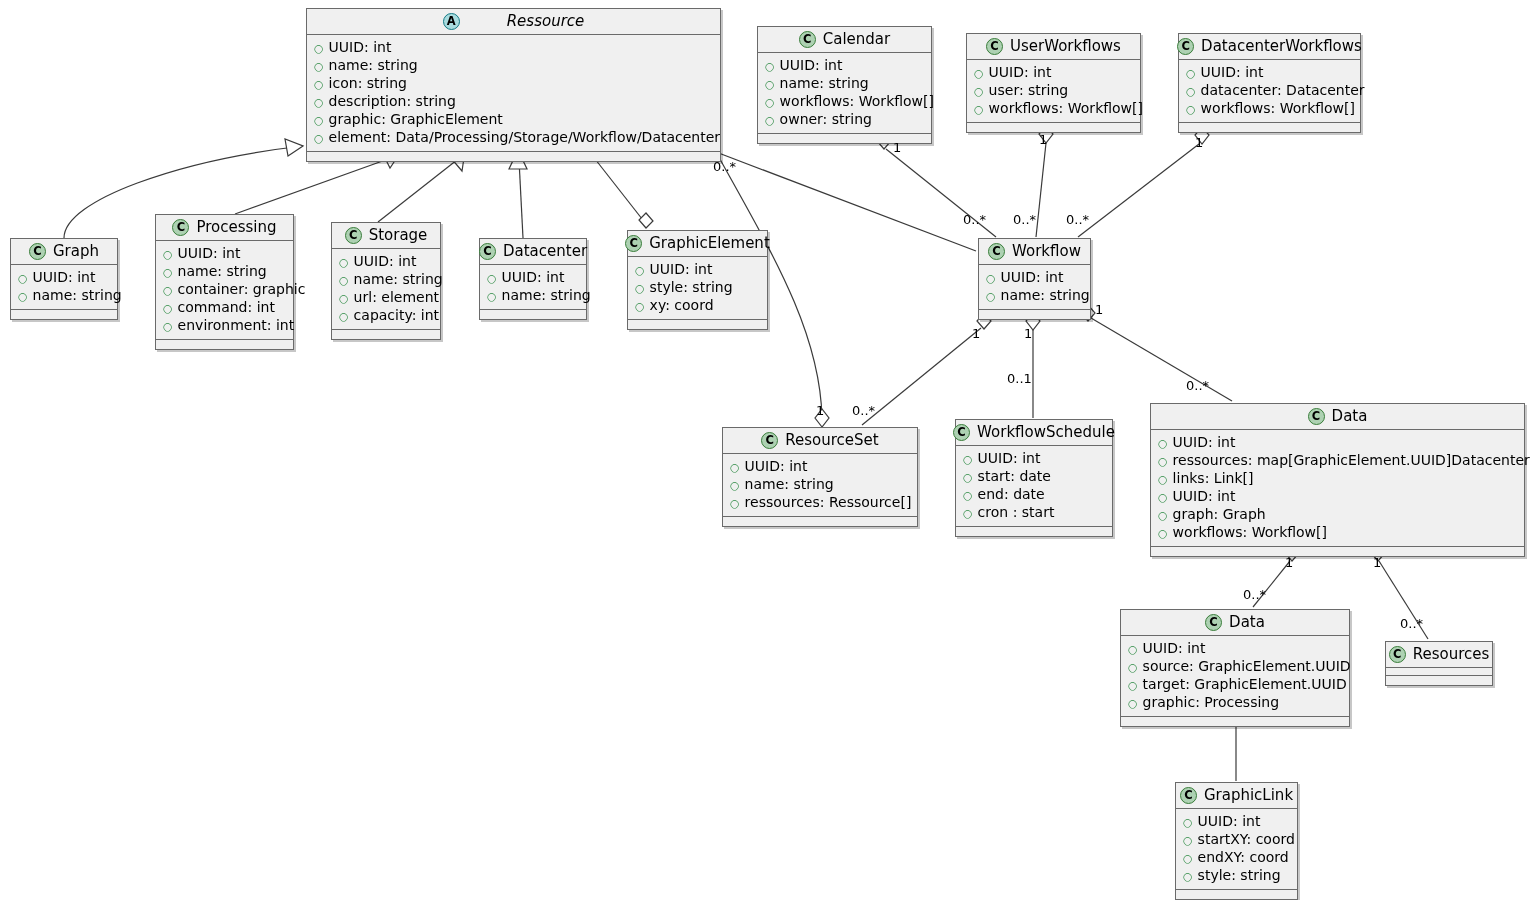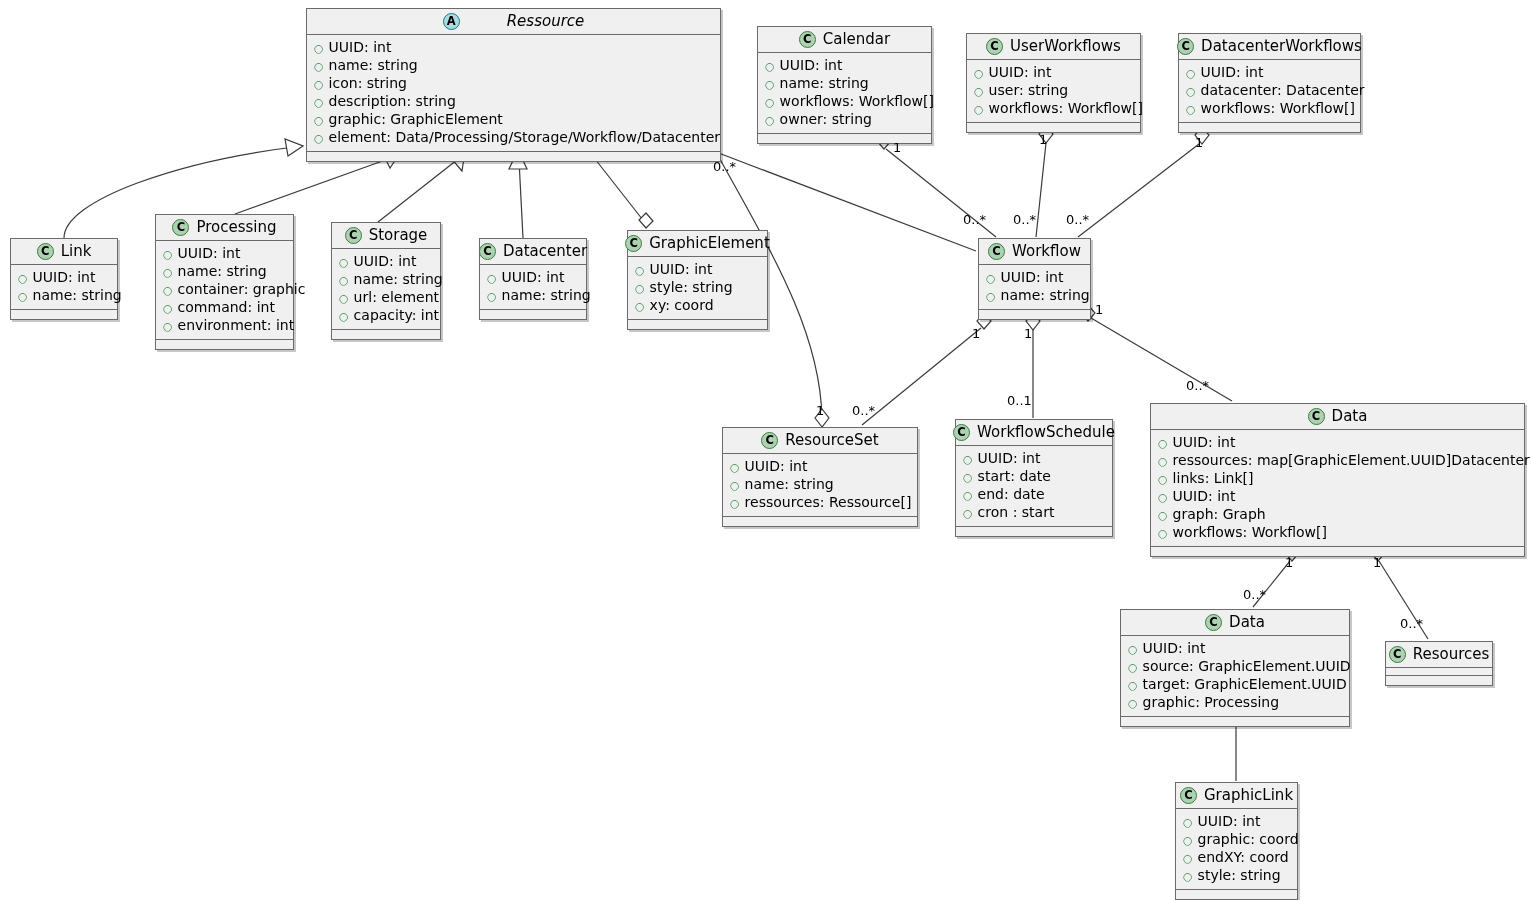--- a/index.html
+++ b/index.html
@@ -215,21 +215,21 @@
           <span class="vis">○</span>
           <span>workflows: Workflow[]</span>
         </div>
     </div>
     <div class="uml-methods"></div>
   </div>
 
   <div class="uml-class" style="left:10px;top:238px;width:108px;">
     <div class="uml-header">
       <span class="badge badge-c">C</span>
-      <span class="uml-title">Link</span>
+      <span class="uml-title">Graph</span>
     </div>
     <div class="uml-attrs">
       <div class="attr">
           <span class="vis">○</span>
           <span>UUID: int</span>
         </div>
       <div class="attr">
           <span class="vis">○</span>
           <span>name: string</span>
         </div>
@@ -473,21 +473,21 @@
       <span class="badge badge-c">C</span>
       <span class="uml-title">GraphicLink</span>
     </div>
     <div class="uml-attrs">
       <div class="attr">
           <span class="vis">○</span>
           <span>UUID: int</span>
         </div>
       <div class="attr">
           <span class="vis">○</span>
-          <span>graphic: coord</span>
+          <span>startXY: coord</span>
         </div>
       <div class="attr">
           <span class="vis">○</span>
           <span>endXY: coord</span>
         </div>
       <div class="attr">
           <span class="vis">○</span>
           <span>style: string</span>
         </div>
     </div>
@@ -498,21 +498,21 @@
       <div class="mult" style="left: 713px; top: 160px;">0..*</div>
       <div class="mult" style="left: 893px; top: 141px;">1</div>
       <div class="mult" style="left: 1039px; top: 133px;">1</div>
       <div class="mult" style="left: 1195px; top: 136px;">1</div>
       <div class="mult" style="left: 963px; top: 213px;">0..*</div>
       <div class="mult" style="left: 1013px; top: 213px;">0..*</div>
       <div class="mult" style="left: 1066px; top: 213px;">0..*</div>
       <div class="mult" style="left: 972px; top: 327px;">1</div>
       <div class="mult" style="left: 1024px; top: 327px;">1</div>
       <div class="mult" style="left: 1095px; top: 303px;">1</div>
-      <div class="mult" style="left: 1007px; top: 394px;">0..1</div>
+      <div class="mult" style="left: 1007px; top: 372px;">0..1</div>
       <div class="mult" style="left: 1186px; top: 379px;">0..*</div>
       <div class="mult" style="left: 816px; top: 404px;">1</div>
       <div class="mult" style="left: 852px; top: 404px;">0..*</div>
       <div class="mult" style="left: 1285px; top: 556px;">1</div>
       <div class="mult" style="left: 1243px; top: 588px;">0..*</div>
       <div class="mult" style="left: 1373px; top: 556px;">1</div>
       <div class="mult" style="left: 1400px; top: 617px;">0..*</div>
     </div>
 
 </div>

